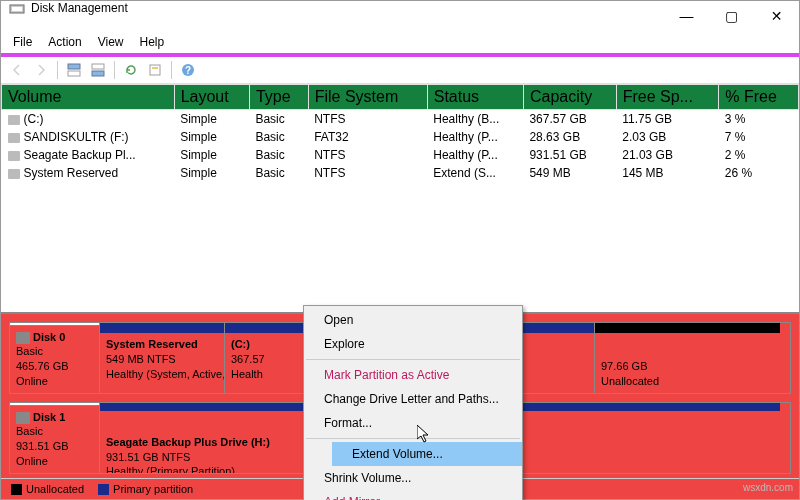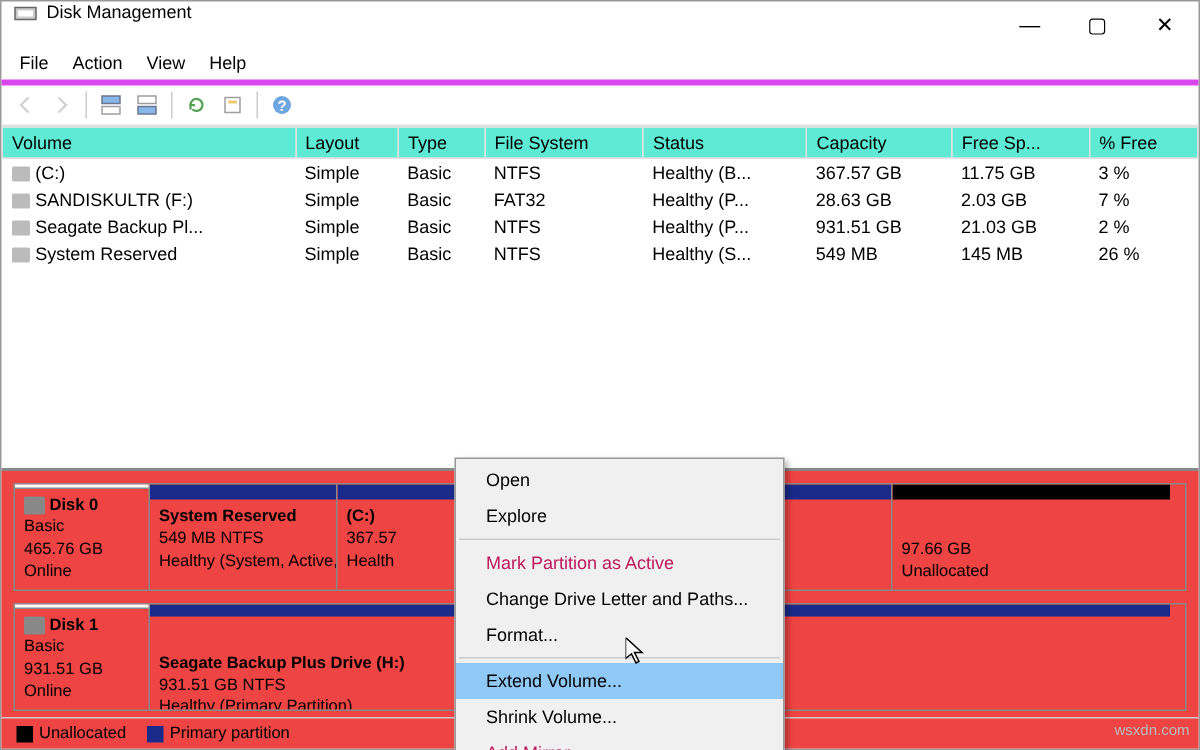--- a/index.html
+++ b/index.html
@@ -11,21 +11,21 @@
 .winbtns { display: flex; }
 .winbtn { width: 45px; height: 30px; display: flex; align-items: center; justify-content: center; font-family: sans-serif; font-size: 14px; }
 .menubar { display: flex; gap: 4px; padding: 2px 6px; border-bottom: 4px solid #d946ef; font-size: 12px; }
 .menubar span { padding: 2px 6px; }
 .toolbar { display: flex; align-items: center; gap: 4px; padding: 3px 6px; border-bottom: 1px solid #e0e0e0; }
 .toolbtn { width: 20px; height: 20px; display: flex; align-items: center; justify-content: center; opacity: 0.8; }
 .toolbtn.dis { opacity: 0.3; }
 .sep { width: 1px; height: 18px; background: #ccc; margin: 0 2px; }
 .listpane { flex: 1 1 auto; overflow: hidden; border-bottom: 2px solid #888; }
 table.vols { width: 100%; border-collapse: collapse; }
-table.vols th { text-align: left; font-weight: normal; background: #5eead4; border: 1px solid #e0e0e0; padding: 3px 6px; font-size: 12px; }
+table.vols th { text-align: left; font-weight: normal; background: #15803d; border: 1px solid #e0e0e0; padding: 3px 6px; font-size: 16px; }
 table.vols td { padding: 2px 6px; font-size: 12px; white-space: nowrap; }
 .volicon { display: inline-block; width: 12px; height: 10px; background: #bbb; margin-right: 4px; vertical-align: middle; border-radius: 1px; }
 .graphpane { background: #ef4444; }
 .diskrow { display: flex; border: 1px solid #888; margin: 8px 8px 4px 8px; height: 72px; }
 .diskinfo { width: 90px; border-right: 1px solid #888; display: flex; flex-direction: column; }
 .diskinfo .dtop { height: 10px; background: #fff; border-bottom: 1px solid #888; }
 .diskinfo .dlbl { padding: 4px 6px; font-size: 11px; line-height: 1.35; }
 .diskinfo b { font-weight: bold; }
 .diskicon { display:inline-block; width:14px; height:12px; background:#888; margin-right:3px; vertical-align:middle; border-radius:1px; }
 .parts { flex: 1; display: flex; }
@@ -35,21 +35,21 @@
 .pbar.primary { background: #1a2a8a; }
 .pbar.unalloc { background: #000; }
 .pinfo { padding: 4px 6px; font-size: 11px; line-height: 1.35; white-space: nowrap; overflow: hidden; }
 .pinfo b { font-weight: bold; }
 .legend { display: flex; gap: 14px; padding: 4px 10px; font-size: 11px; align-items: center; border-top:1px solid #ccc; }
 .lg { display: flex; align-items: center; gap: 4px; }
 .lgbox { width: 11px; height: 11px; }
 .contextmenu { position: absolute; background: #f0f0f0; border: 1px solid #999; box-shadow: 2px 2px 4px rgba(0,0,0,.3); width: 220px; font-size: 12px; padding: 2px 0; }
 .contextmenu .mi { padding: 5px 20px; white-space: nowrap; }
 .contextmenu .mi.dis { color: #be185d; }
-.contextmenu .mi.hl { background: #90c8f6; }
+.contextmenu .mi.hl { background: #90c8f6; margin-left: 28px; }
 .contextmenu .msep { height: 1px; background: #ccc; margin: 3px 2px; }
 .cursor { position: absolute; pointer-events: none; }
 .wm { position:absolute; right:6px; bottom:6px; font-size:10px; color:#bbb; }
 </style>
 </head>
 <body>
 
 <div class="window">
   <div class="titlebar">
     <svg class="icon" viewBox="0 0 16 16">
@@ -160,21 +160,21 @@
             <td>Healthy (P...</td>
             <td>931.51 GB</td>
             <td>21.03 GB</td>
             <td>2 %</td>
           </tr>
           <tr>
             <td><span class="volicon"></span>System Reserved</td>
             <td>Simple</td>
             <td>Basic</td>
             <td>NTFS</td>
-            <td>Healthy (S...</td>
+            <td>Extend (S...</td>
             <td>549 MB</td>
             <td>145 MB</td>
             <td>26 %</td>
           </tr>
         </tbody>
     </table>
   </div>
 
   <div class="graphpane">
     <div id="disks">

